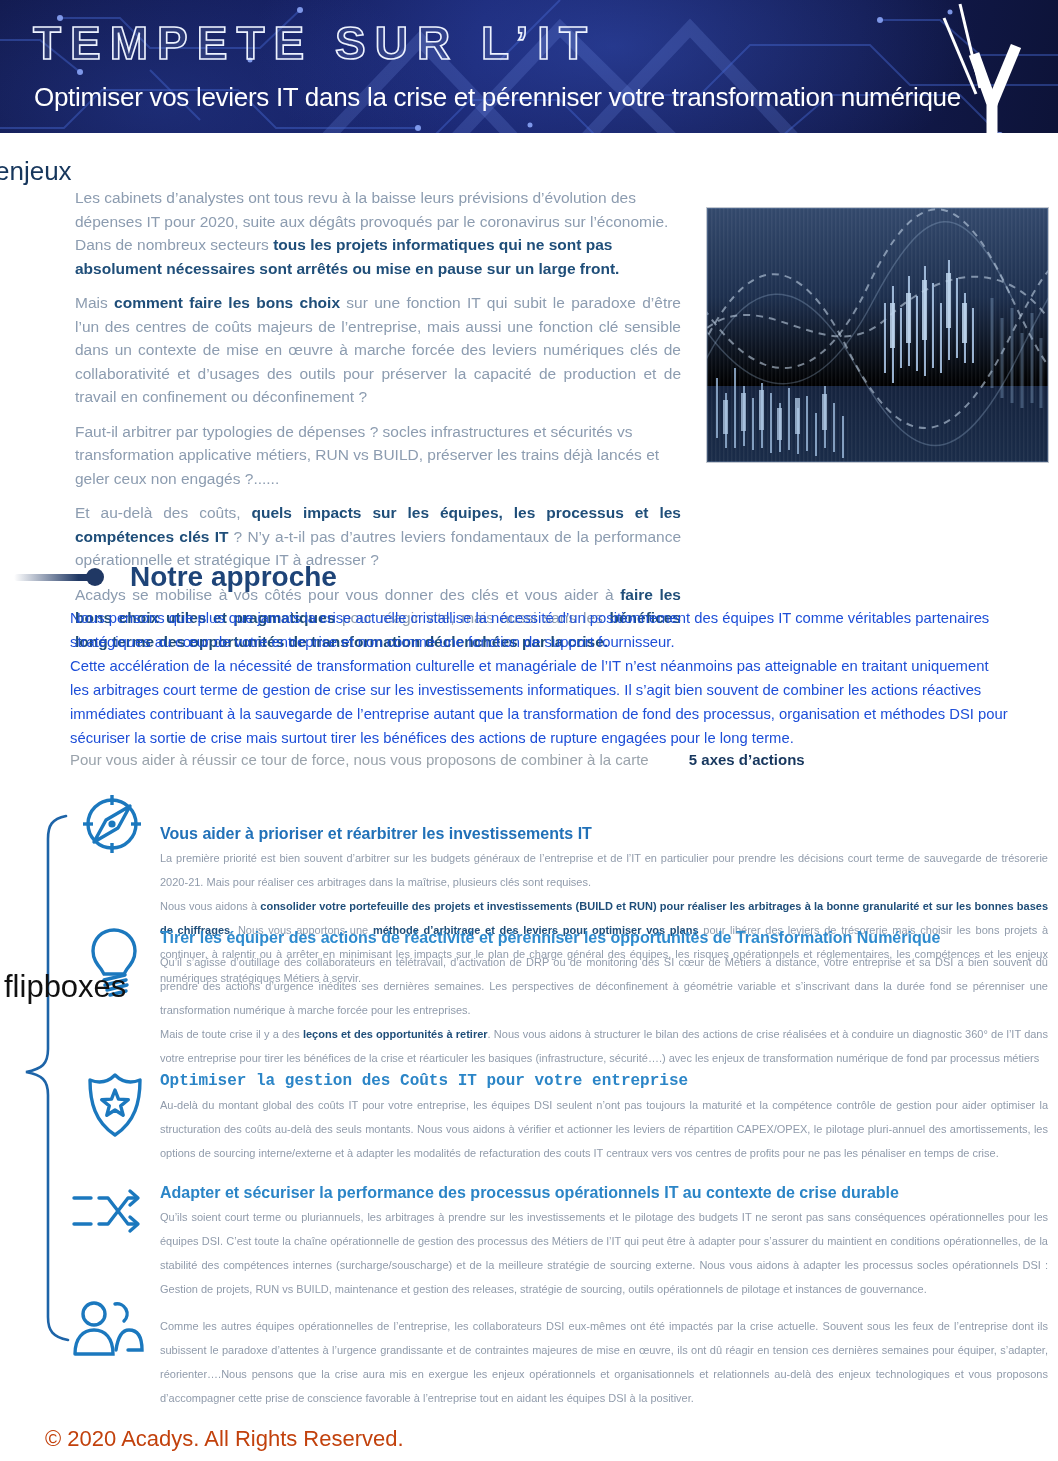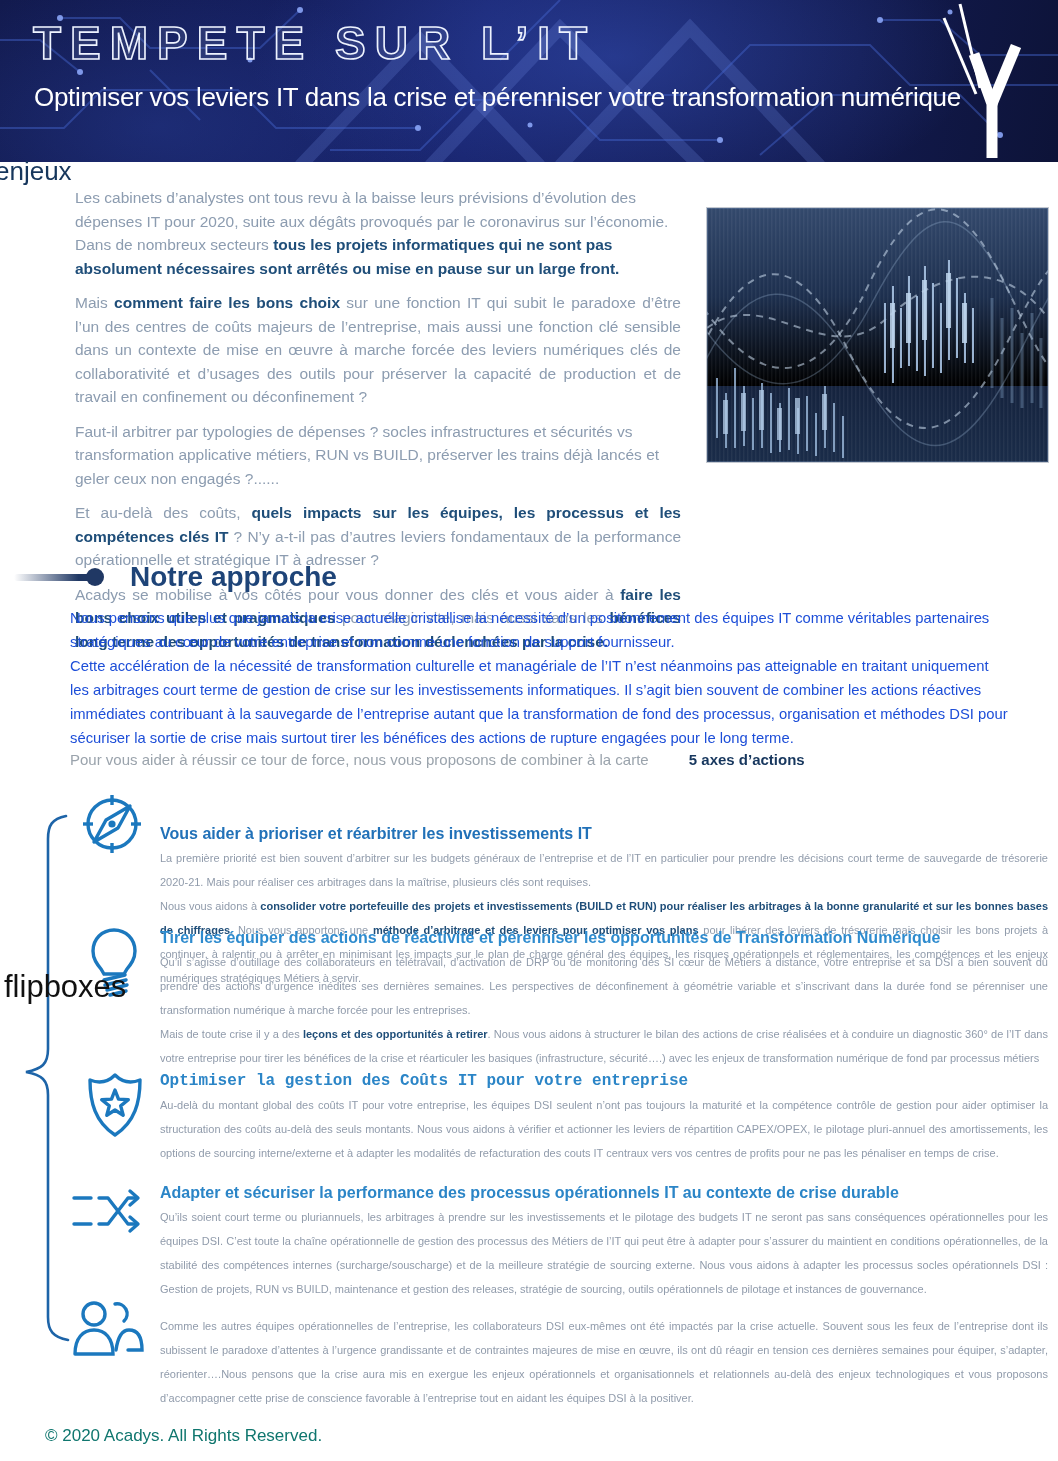--- a/index.html
+++ b/index.html
@@ -1,21 +1,21 @@
 <!DOCTYPE html>
 <html><head>
 <meta charset="utf-8">
 <style>
   * { box-sizing: border-box; margin: 0; padding: 0; }
   html,body { background:#fff; }
   body { font-family: "Liberation Sans", sans-serif; }
   .page { position: relative; width: 1058px; height: 1461px; background:#ffffff; overflow: hidden; }
 
   
-  .hero { position:absolute; left:0; top:0; width:1058px; height:162px; overflow:hidden;
+  .hero { position:absolute; left:0; top:0; width:1058px; height:133px; overflow:hidden;
     background:
       radial-gradient(ellipse 520px 230px at 58% 35%, rgba(64,96,210,0.40), rgba(64,96,210,0) 70%),
       radial-gradient(ellipse 420px 210px at 15% 78%, rgba(46,72,170,0.35), rgba(46,72,170,0) 70%),
       linear-gradient(100deg, #121a4e 0%, #17226a 45%, #121a4e 80%, #0d1338 100%);
   }
   .hero svg.circuit { position:absolute; inset:0; }
   .hero-title { position:absolute; left:33px; top:16px; font-size:46px; font-weight:600;
     letter-spacing:9px; color:rgba(220,232,255,0.10); -webkit-text-stroke:1.6px #eef3ff; white-space:nowrap; }
   .hero-subtitle { position:absolute; left:34px; top:82px; width:910px; font-size:26px; font-weight:400;
     color:#ffffff; letter-spacing:-0.3px; white-space:nowrap; }
@@ -52,21 +52,21 @@
 
   .flip-icon { position:absolute; }
   .icon-compass { left:80px; top:792px; }
   .icon-bulb    { left:84px; top:926px; }
   .icon-shield  { left:83px; top:1070px; }
   .icon-shuffle { left:72px; top:1188px; }
   .icon-team    { left:66px; top:1296px; }
   .brace { position:absolute; left:8px; top:813px; z-index:2; }
 
   
-  .footer { position:absolute; left:45px; top:1426px; font-size:17px; color:#0f766e; }
+  .footer { position:absolute; left:45px; top:1426px; font-size:22px; color:#c2410c; }
 </style>
 </head>
 <body>
 
 <div class="page">
 
   <header class="hero">
     <svg class="circuit" width="1058" height="162" viewBox="0 0 1058 162">
       <g stroke="#7e9bf5" stroke-opacity="0.20" stroke-width="13" fill="none">
         <polyline points="430,166 560,28 700,166"></polyline>

